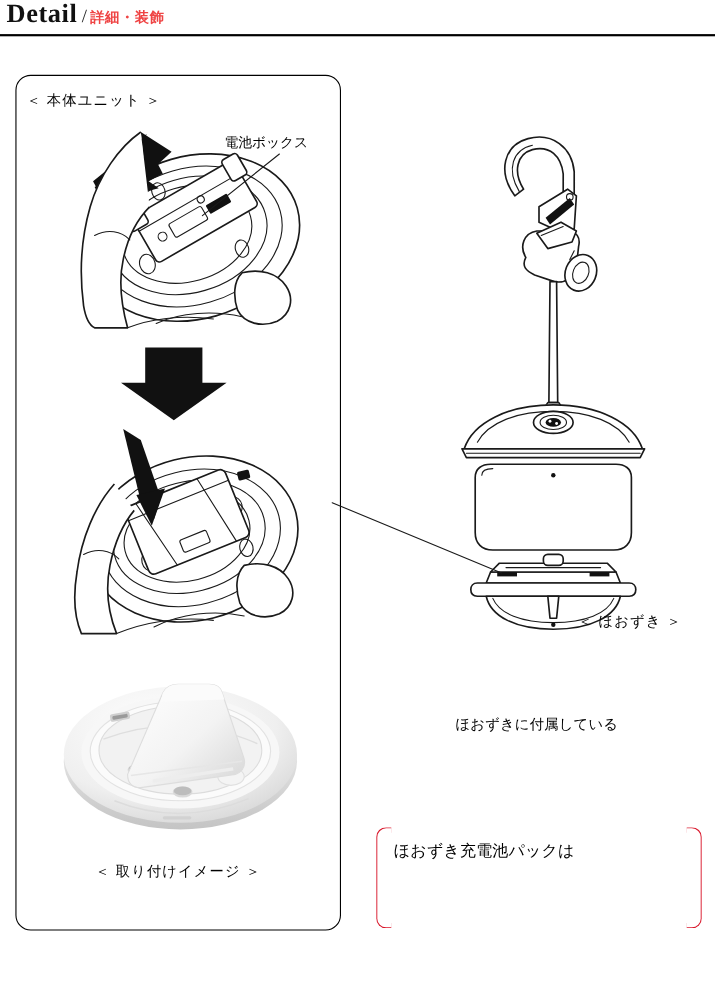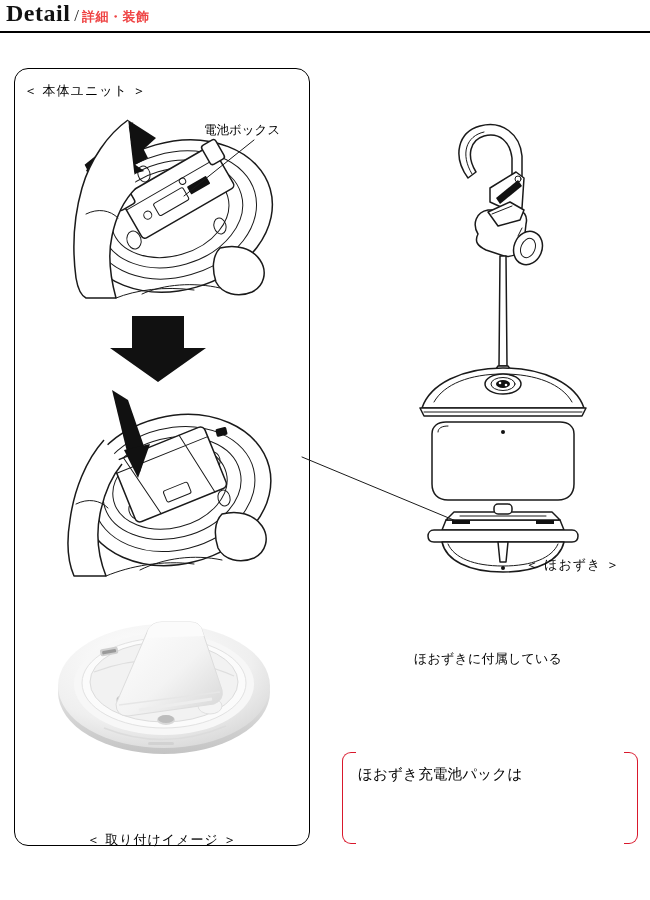--- a/index.html
+++ b/index.html
@@ -91,21 +91,20 @@
   #fig-photo       { left: 44px;  top: 606px; width: 240px; height: 160px; }
 
   #photo-caption {
     position: absolute;
     left: 14px;
     top: 783px;
     width: 296px;
     text-align: center;
     font-size: 13px;
     letter-spacing: 1px;
-    margin-top: 48px;
   }
 
   
   #fig-lantern  { position: absolute; left: 412px; top: 116px; width: 190px; height: 440px; }
   #lantern-caption {
     position: absolute;
     left: 400px;
     top: 556px;
     width: 220px;
     text-align: right;

